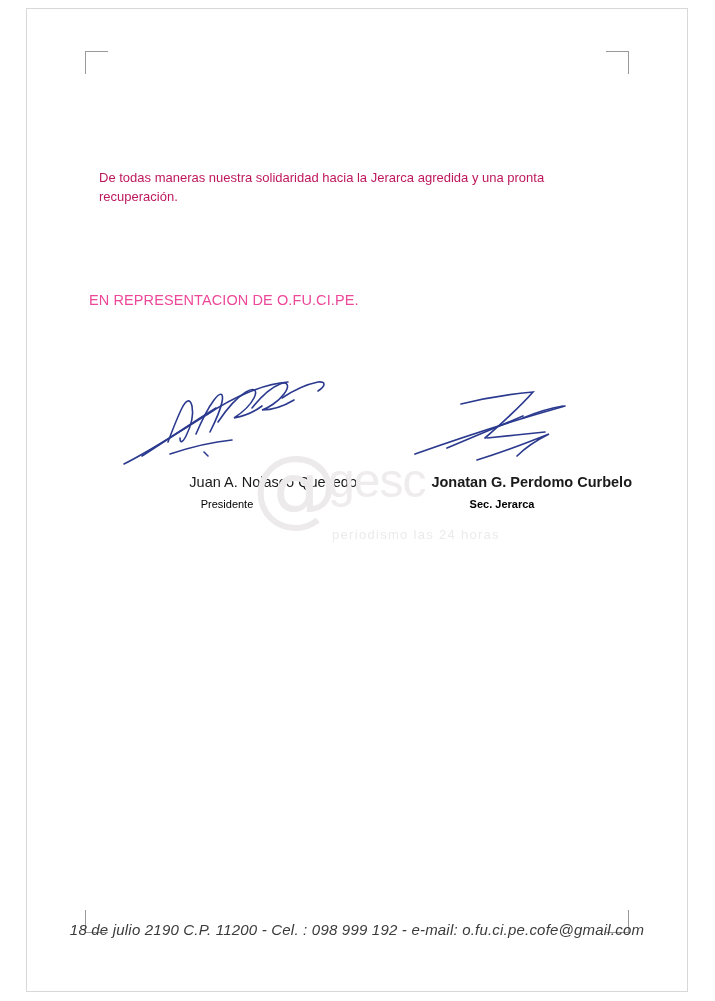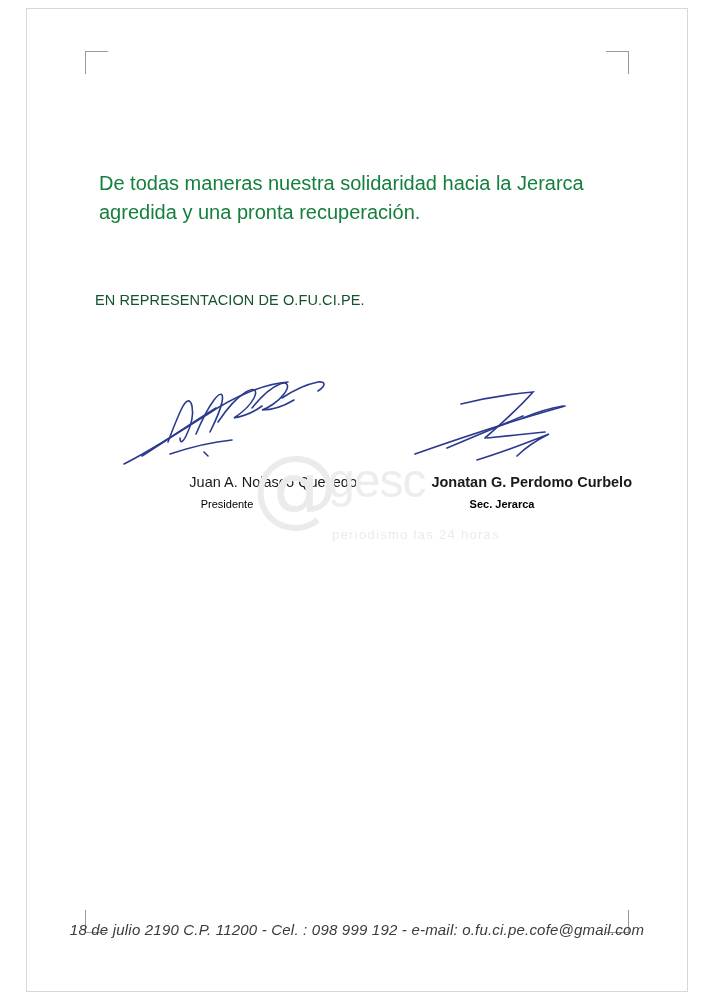--- a/index.html
+++ b/index.html
@@ -34,30 +34,30 @@
   .crop-tl { left: 58px; top: 42px; border-left: 1px solid #9a9a9a; border-top: 1px solid #9a9a9a; }
   .crop-tr { right: 58px; top: 42px; border-right: 1px solid #9a9a9a; border-top: 1px solid #9a9a9a; }
   .crop-bl { left: 58px; bottom: 58px; border-left: 1px solid #9a9a9a; border-bottom: 1px solid #9a9a9a; }
   .crop-br { right: 58px; bottom: 58px; border-right: 1px solid #9a9a9a; border-bottom: 1px solid #9a9a9a; }
 
   .body-text {
     position: absolute;
     left: 72px;
     top: 160px;
     width: 520px;
-    font-size: 20px;
+    font-size: 13px;
     line-height: 1.45;
-    color: #15803d;
+    color: #be185d;
   }
   .rep-line {
     position: absolute;
-    left: 68px;
+    left: 62px;
     top: 283px;
     font-size: 14.5px;
-    color: #14532d;
+    color: #ec4899;
     letter-spacing: 0.1px;
   }
 
   .signature-area {
     position: absolute;
     left: 60px;
     top: 355px;
     width: 560px;
     height: 180px;
   }

